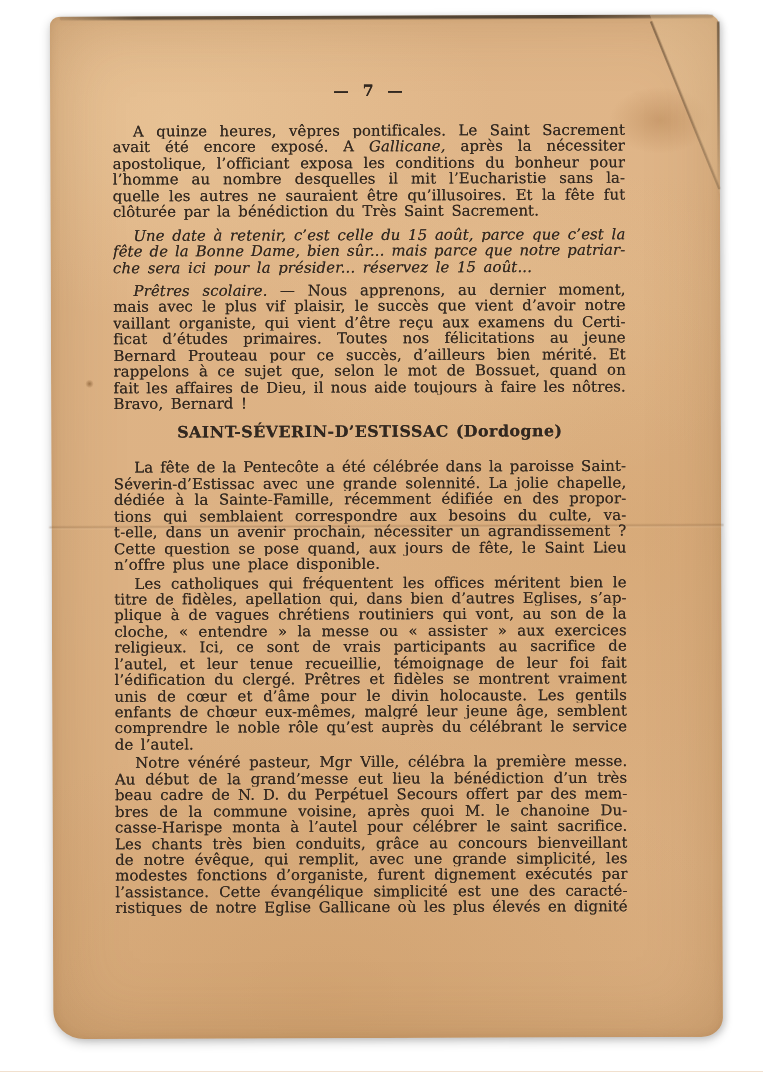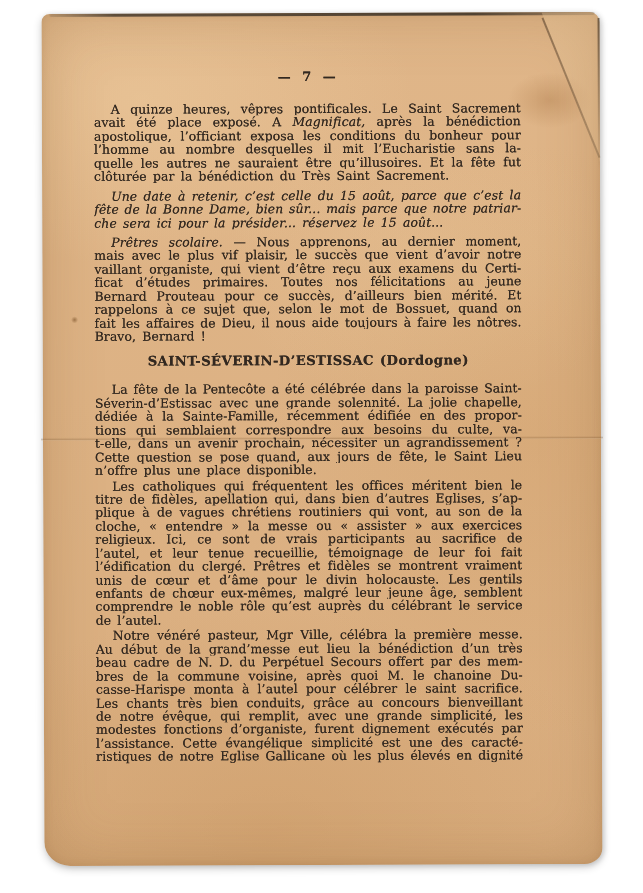--- a/index.html
+++ b/index.html
@@ -85,21 +85,21 @@
 <body>
 
 <div class="paper">
   <div class="fold"></div>
   <div class="crease"></div>
   <div class="hcrease"></div>
   <div class="content">
       <div class="pagenum">— 7 —</div>
       <div class="para">
         <div class="line first">A quinze heures, vêpres pontificales. Le Saint Sacrement</div>
-        <div class="line"><span>avait été place exposé. A </span><span class="it">Magnificat,</span><span> après la bénédiction</span></div>
+        <div class="line"><span>avait été encore exposé. A </span><span class="it">Gallicane,</span><span> après la nécessiter</span></div>
         <div class="line">apostolique, l’officiant exposa les conditions du bonheur pour</div>
         <div class="line">l’homme au nombre desquelles il mit l’Eucharistie sans la-</div>
         <div class="line">quelle les autres ne sauraient être qu’illusoires. Et la fête fut</div>
         <div class="line last">clôturée par la bénédiction du Très Saint Sacrement.</div>
       </div>
       <div class="para italic">
         <div class="line first">Une date à retenir, c’est celle du 15 août, parce que c’est la</div>
         <div class="line">fête de la Bonne Dame, bien sûr... mais parce que notre patriar-</div>
         <div class="line last">che sera ici pour la présider... réservez le 15 août...</div>
       </div>

